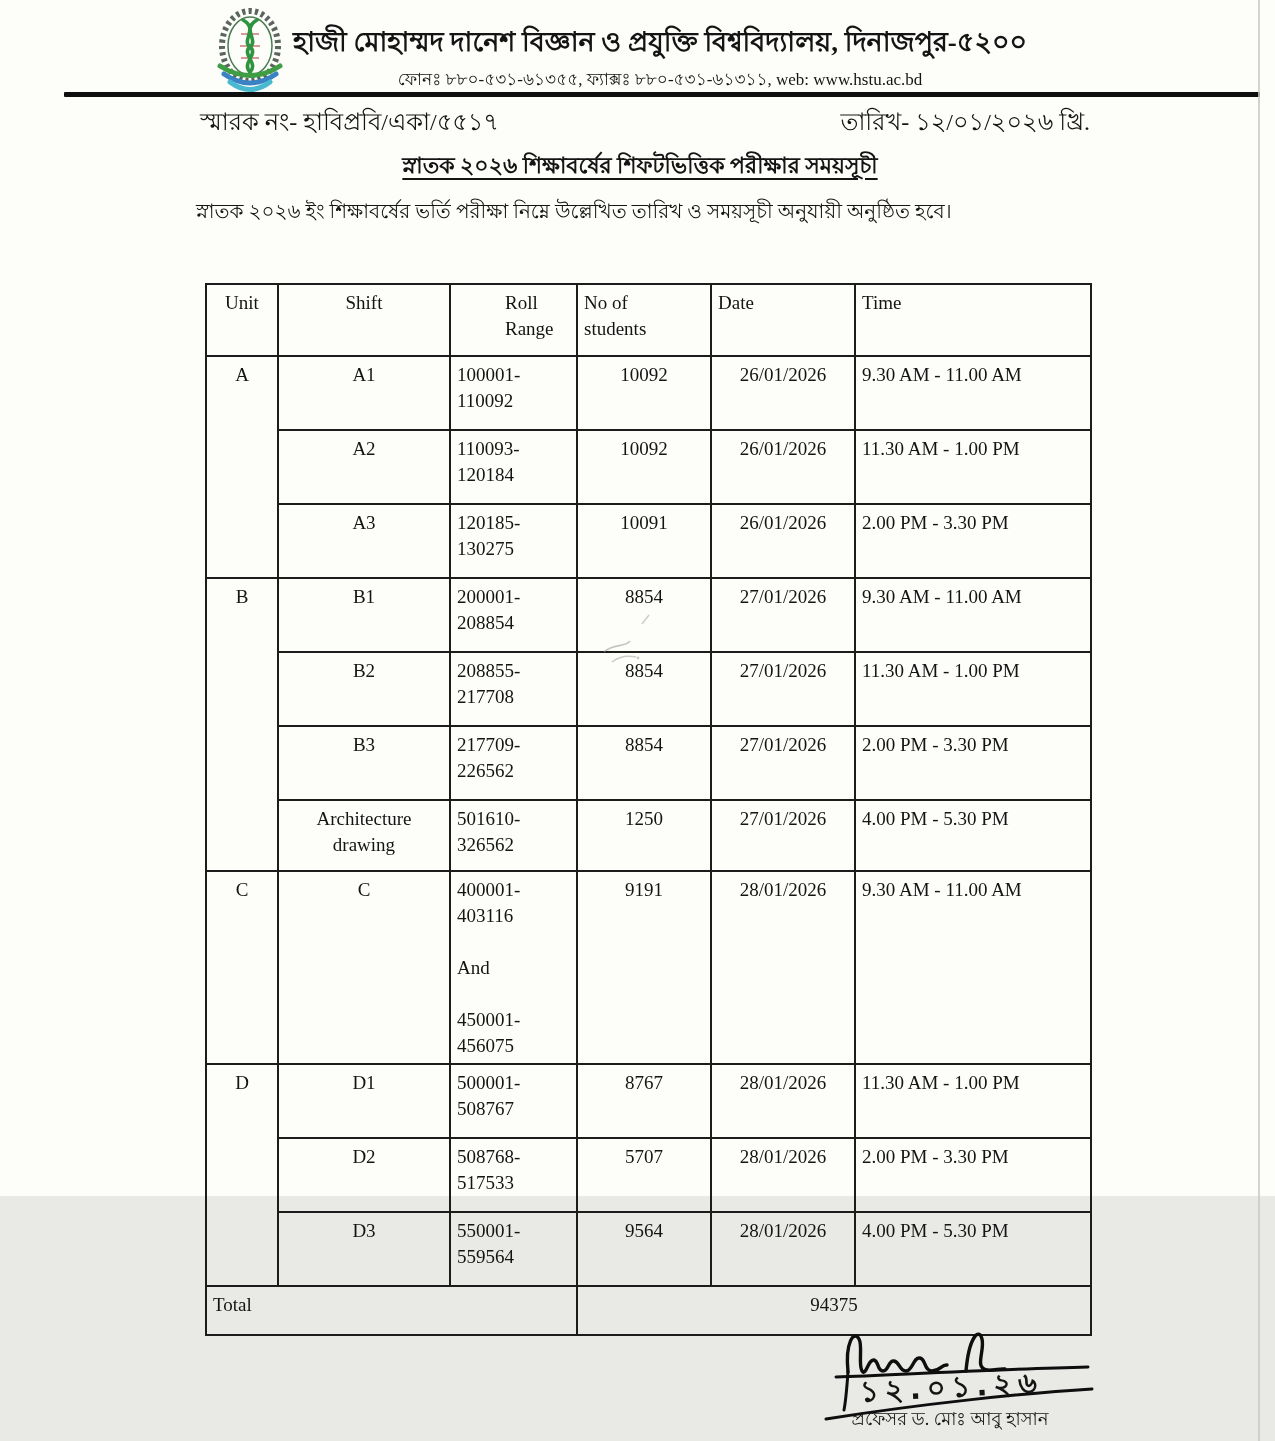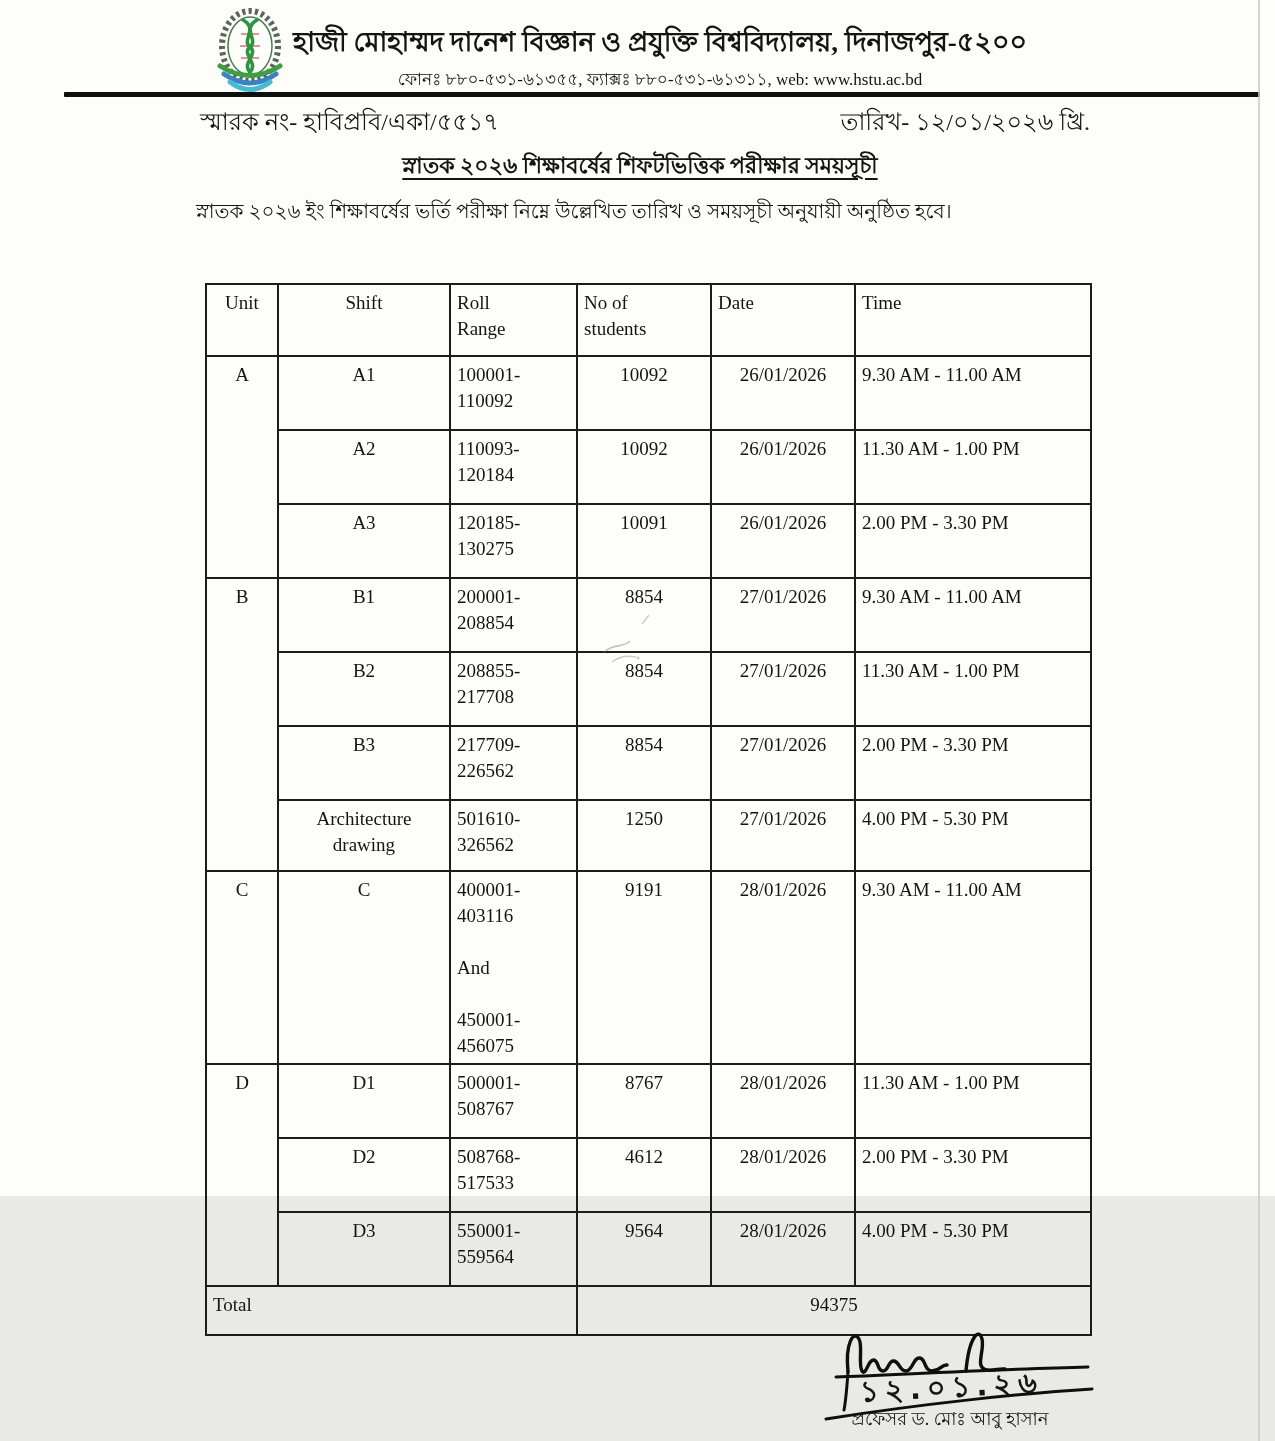--- a/index.html
+++ b/index.html
@@ -61,21 +61,21 @@
     vertical-align:top;
     font-size:19px;line-height:26px;
     padding:5px 6px 4px 6px;
     font-weight:normal;
     overflow:hidden;
   }
   .schedule thead th{text-align:left;font-size:19px;}
   .schedule thead th:nth-child(1){text-align:center;margin-top:21px;}
   .schedule thead th:nth-child(2){text-align:center;}
   .schedule thead th .hw{display:inline-block;}
-  .schedule thead th:nth-child(3) .hw{max-width:58px;}
+  .schedule thead th:nth-child(3) .hw{max-width:58px;margin-left:48px;}
   .schedule thead th:nth-child(4) .hw{max-width:84px;}
   tr.h-header{height:72px;}
   tr.h-normal{height:74px;}
   tr.h-arch{height:71px;}
   tr.h-c{height:192px;}
   tr.h-total{height:49px;}
   .unit-cell{text-align:center;}
   .shift-cell{text-align:center;}
   .roll-range-cell{white-space:pre-line;text-align:left;padding-left:8px;}
   .students-cell{text-align:center;}
@@ -236,21 +236,21 @@
           <td class="roll-range-cell">500001-
 508767</td>
           <td class="students-cell">8767</td>
           <td class="date-cell">28/01/2026</td>
           <td class="time-cell">11.30 AM - 1.00 PM</td>
         </tr>
         <tr class="h-normal">
           <td class="shift-cell">D2</td>
           <td class="roll-range-cell">508768-
 517533</td>
-          <td class="students-cell">4612</td>
+          <td class="students-cell">5707</td>
           <td class="date-cell">28/01/2026</td>
           <td class="time-cell">2.00 PM - 3.30 PM</td>
         </tr>
         <tr class="h-normal">
           <td class="shift-cell">D3</td>
           <td class="roll-range-cell">550001-
 559564</td>
           <td class="students-cell">9564</td>
           <td class="date-cell">28/01/2026</td>
           <td class="time-cell">4.00 PM - 5.30 PM</td>

